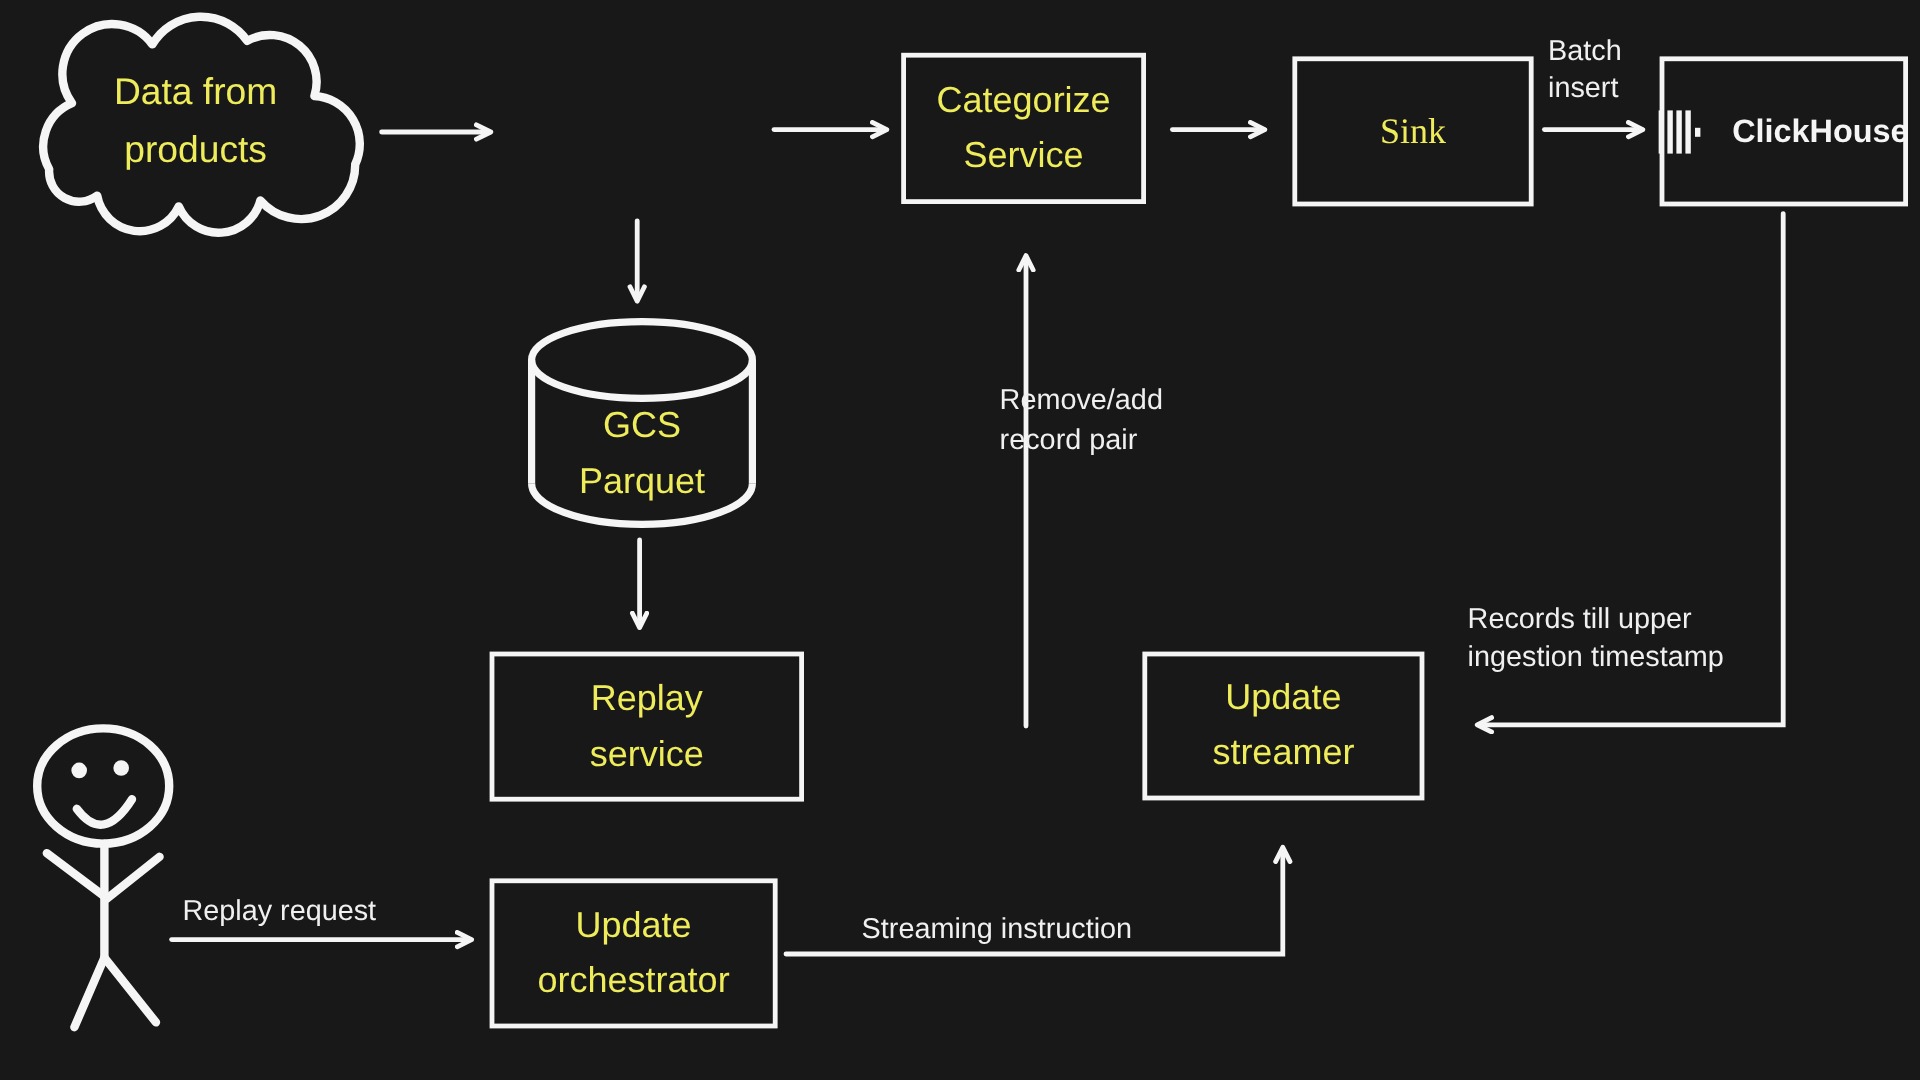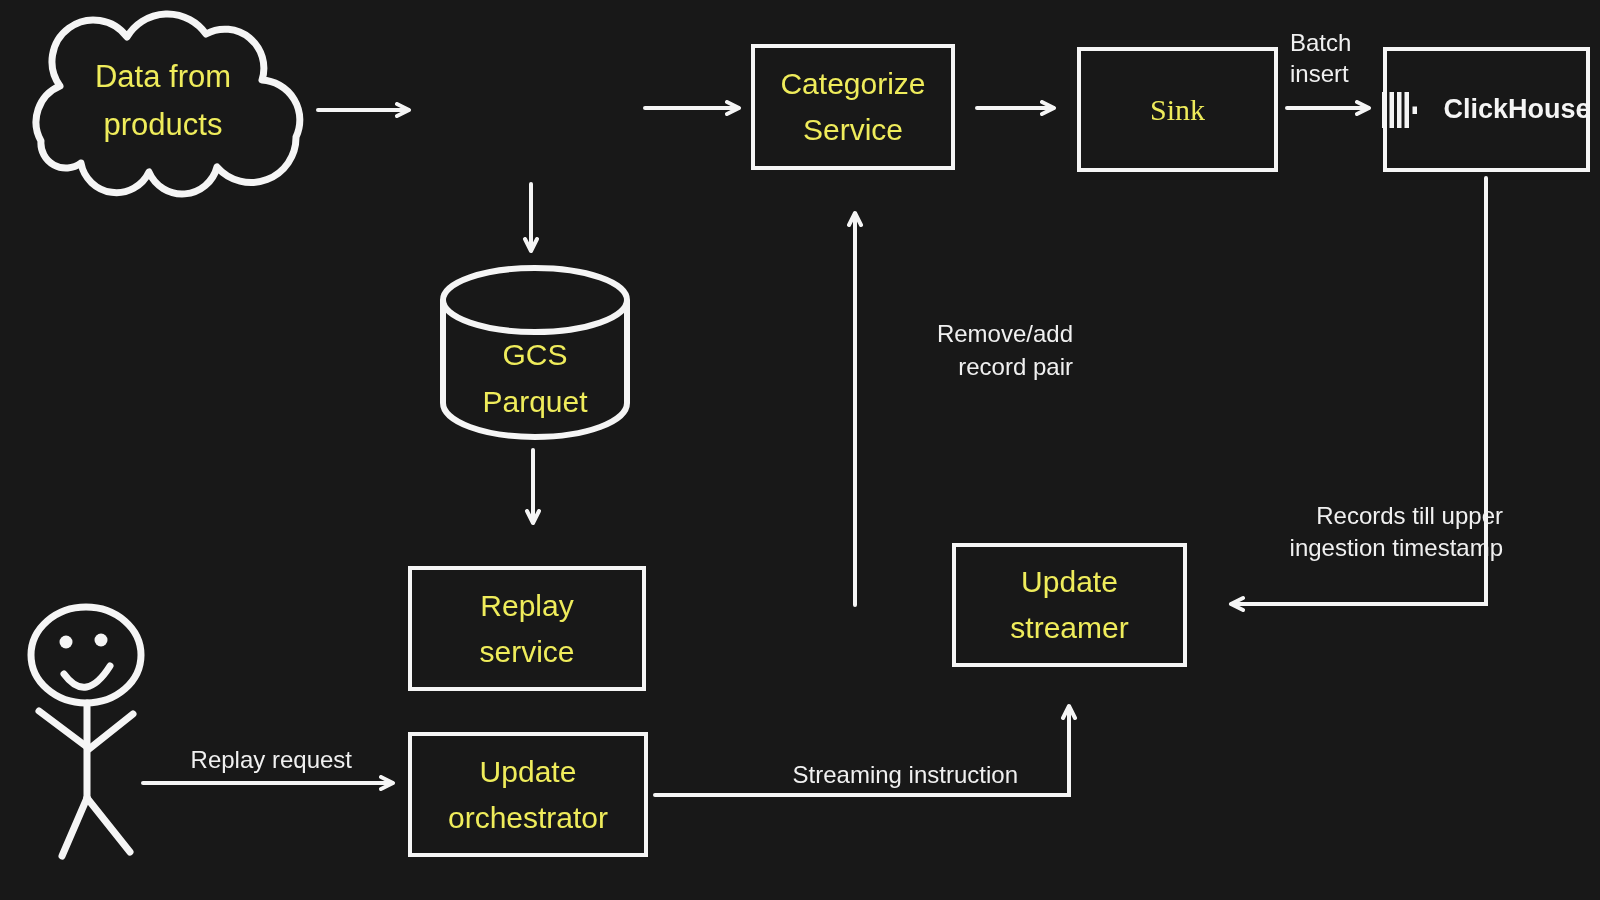--- a/index.html
+++ b/index.html
@@ -20,21 +20,21 @@
     font-size:30px;line-height:46px;white-space:pre-line;
   }
   .shape-label{
     position:absolute;color:var(--node-text,#EFEC5B);
     font-size:31px;line-height:48px;white-space:pre-line;text-align:center;
   }
   .edge-label{
     position:absolute;color:var(--label-text,#F0F0F0);
     font-size:24px;line-height:32px;white-space:pre-line;
   }
-  .center{text-align:right;}
+  .center{text-align:left;}
   .ch-content{display:flex;align-items:center;justify-content:center;gap:24px;}
   .ch-text{color:var(--line,#F5F5F5);font-size:27px;font-weight:600;}
 </style>
 </head>
 <body>
 
 <div class="stage">
 
   <svg class="overlay" viewBox="0 0 1600 900">
     <defs>
@@ -102,21 +102,21 @@
         <rect x="0" y="2" width="4.5" height="36"></rect>
         <rect x="7.5" y="2" width="4.5" height="36"></rect>
         <rect x="15" y="2" width="4.5" height="36"></rect>
         <rect x="22.5" y="2" width="4.5" height="36"></rect>
         <rect x="30.5" y="16.5" width="4.5" height="7.5"></rect>
       </svg>
       <span class="ch-text">ClickHouse</span>
     </div>
   </div>
 
-  <div class="node" style="left:408px;top:566px;width:238px;height:125px;">
+  <div class="node" style="left:408px;top:543px;width:262px;height:125px;">
     <span class="node-label">Replay
 service</span>
   </div>
 
   <div class="node" style="left:408px;top:732px;width:240px;height:125px;">
     <span class="node-label">Update
 orchestrator</span>
   </div>
 
   <div class="node" style="left:952px;top:543px;width:235px;height:124px;">

